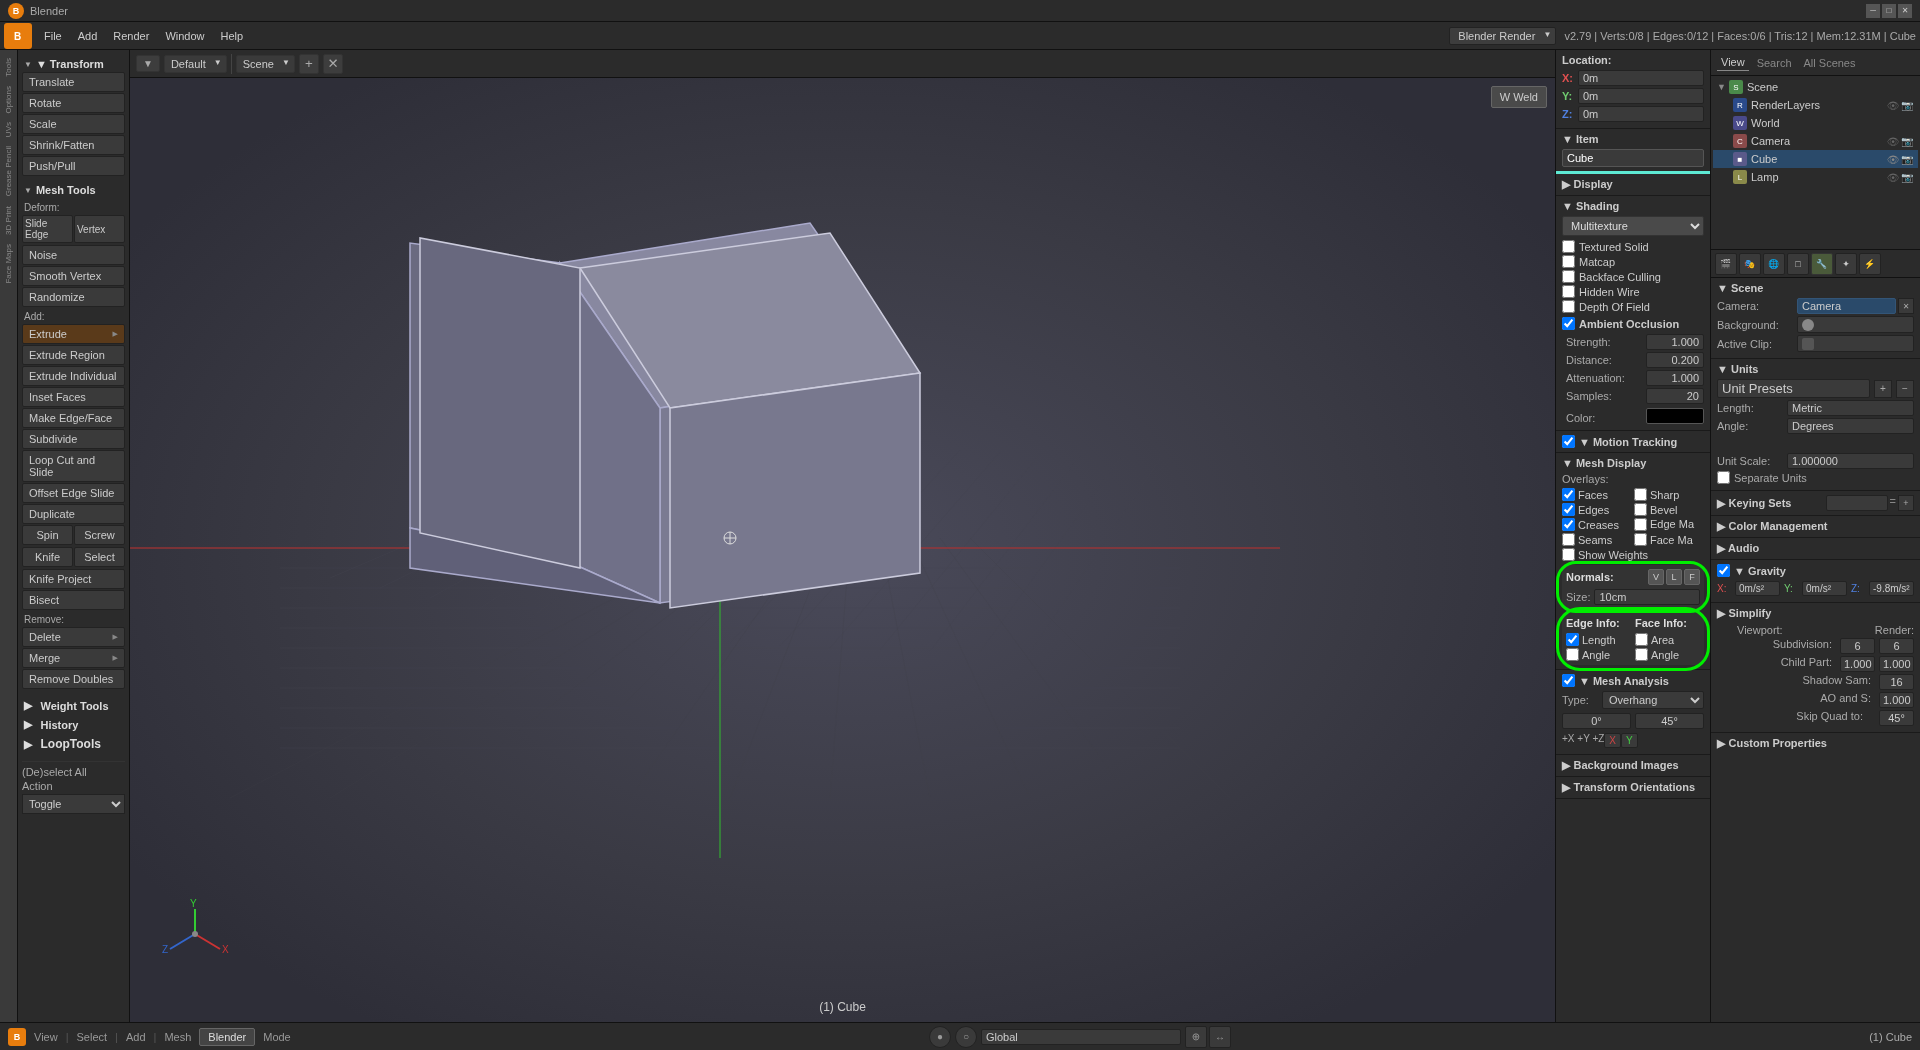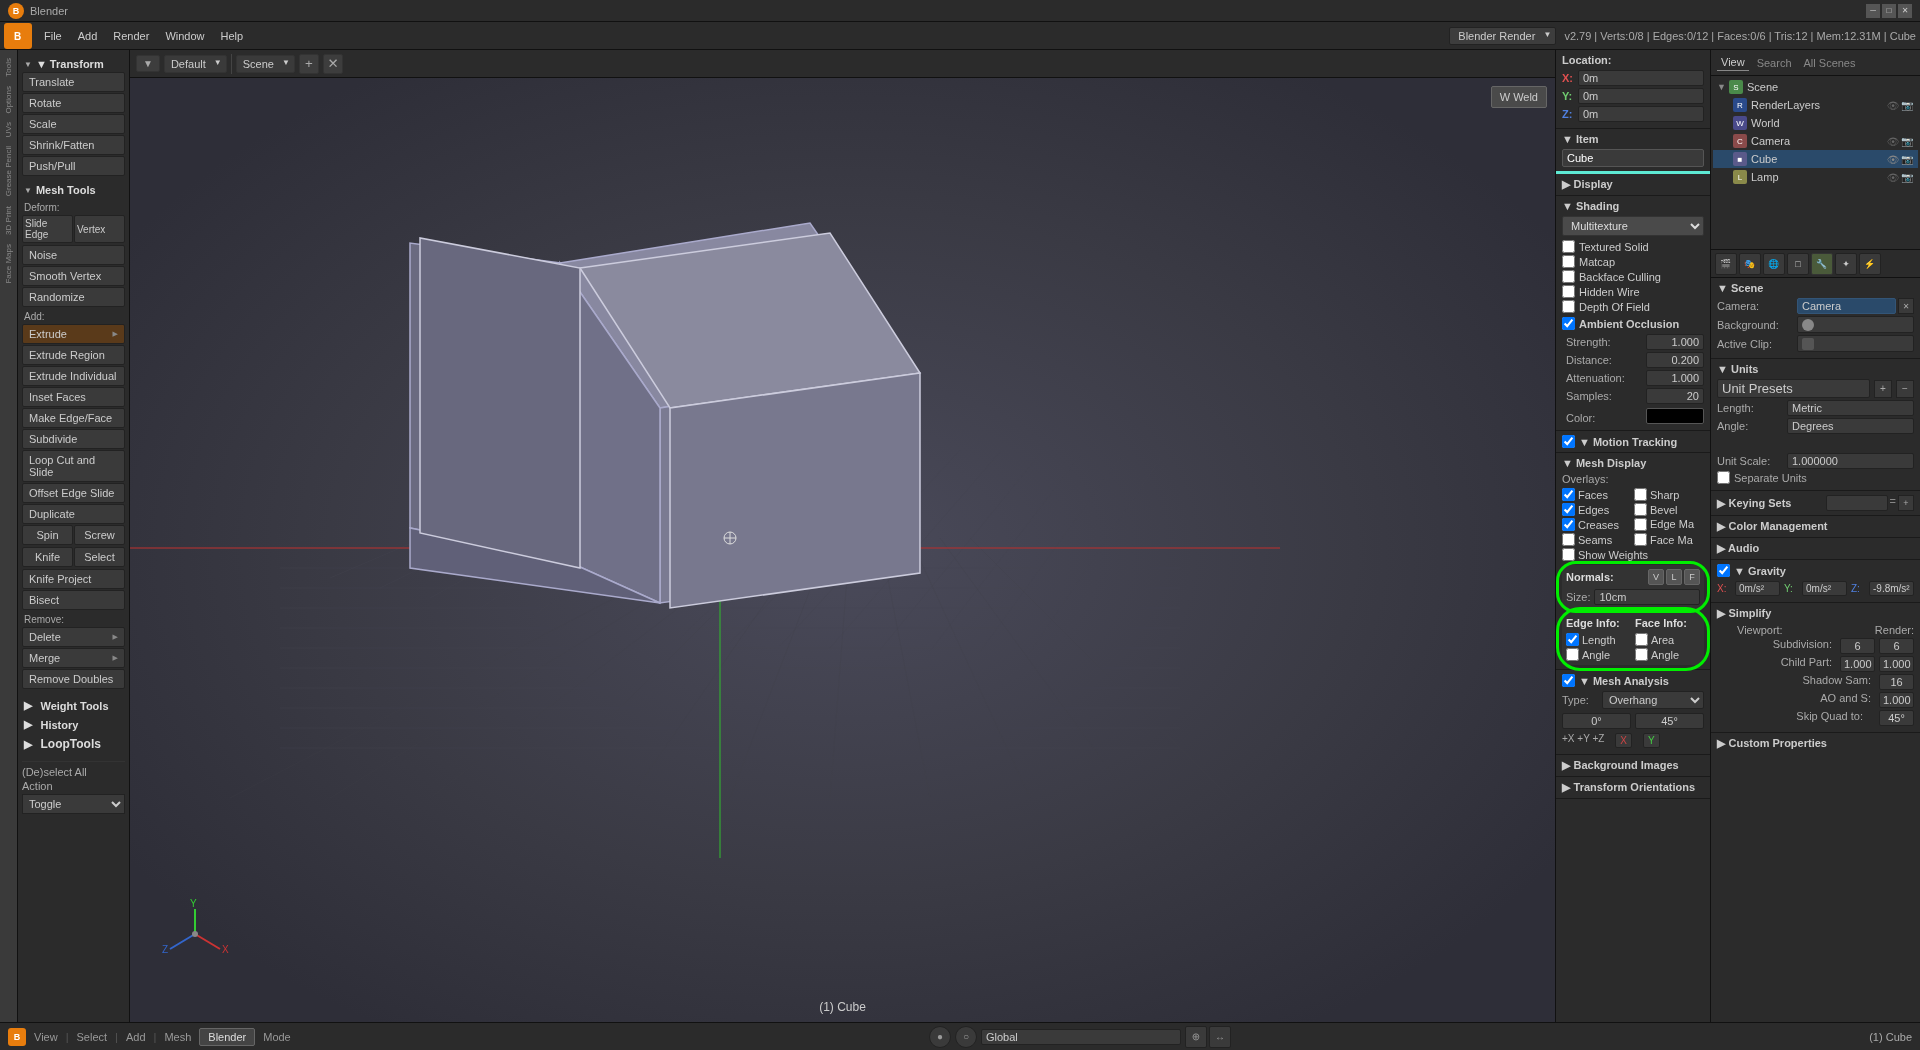--- a/index.html
+++ b/index.html
@@ -563,21 +563,21 @@
       <div style="display:flex; align-items:center; margin-bottom:4px;">
         <span style="width:40px; color:#aaa; font-size:11px;">Type:</span>
         <select style="flex:1; background:#3a3a3a; border:1px solid #222; color:#ccc; font-size:11px; padding:1px 2px; border-radius:2px;">
           <option>Overhang</option>
         </select>
       </div>
       <div style="display:flex; align-items:center; margin-bottom:4px; gap:4px;">
         <div style="flex:1; background:#3a3a3a; border:1px solid #222; padding:1px 4px; color:#ccc; font-size:11px; border-radius:2px; text-align:center;">0°</div>
         <div style="flex:1; background:#3a3a3a; border:1px solid #222; padding:1px 4px; color:#ccc; font-size:11px; border-radius:2px; text-align:center;">45°</div>
       </div>
-      <div style="display:flex; gap:11px; margin-bottom:2px;">
+      <div style="display:flex; gap:0; margin-bottom:2px;">
         <span style="font-size:10px; color:#aaa;">+X +Y +Z</span>
         <div style="background:#3a3a3a; border:1px solid #222; padding:1px 4px; color:#cc4444; font-size:10px; border-radius:2px; cursor:pointer;">X</div>
         <div style="background:#3a3a3a; border:1px solid #222; padding:1px 4px; color:#44cc44; font-size:10px; border-radius:2px; cursor:pointer;">Y</div>
       </div>
     </div>
 
     <div style="padding:4px 6px; border-bottom:1px solid #1a1a1a;">
       <div style="font-size:11px; font-weight:bold; color:#ccc; cursor:pointer;">▶ Background Images</div>
     </div>
 

